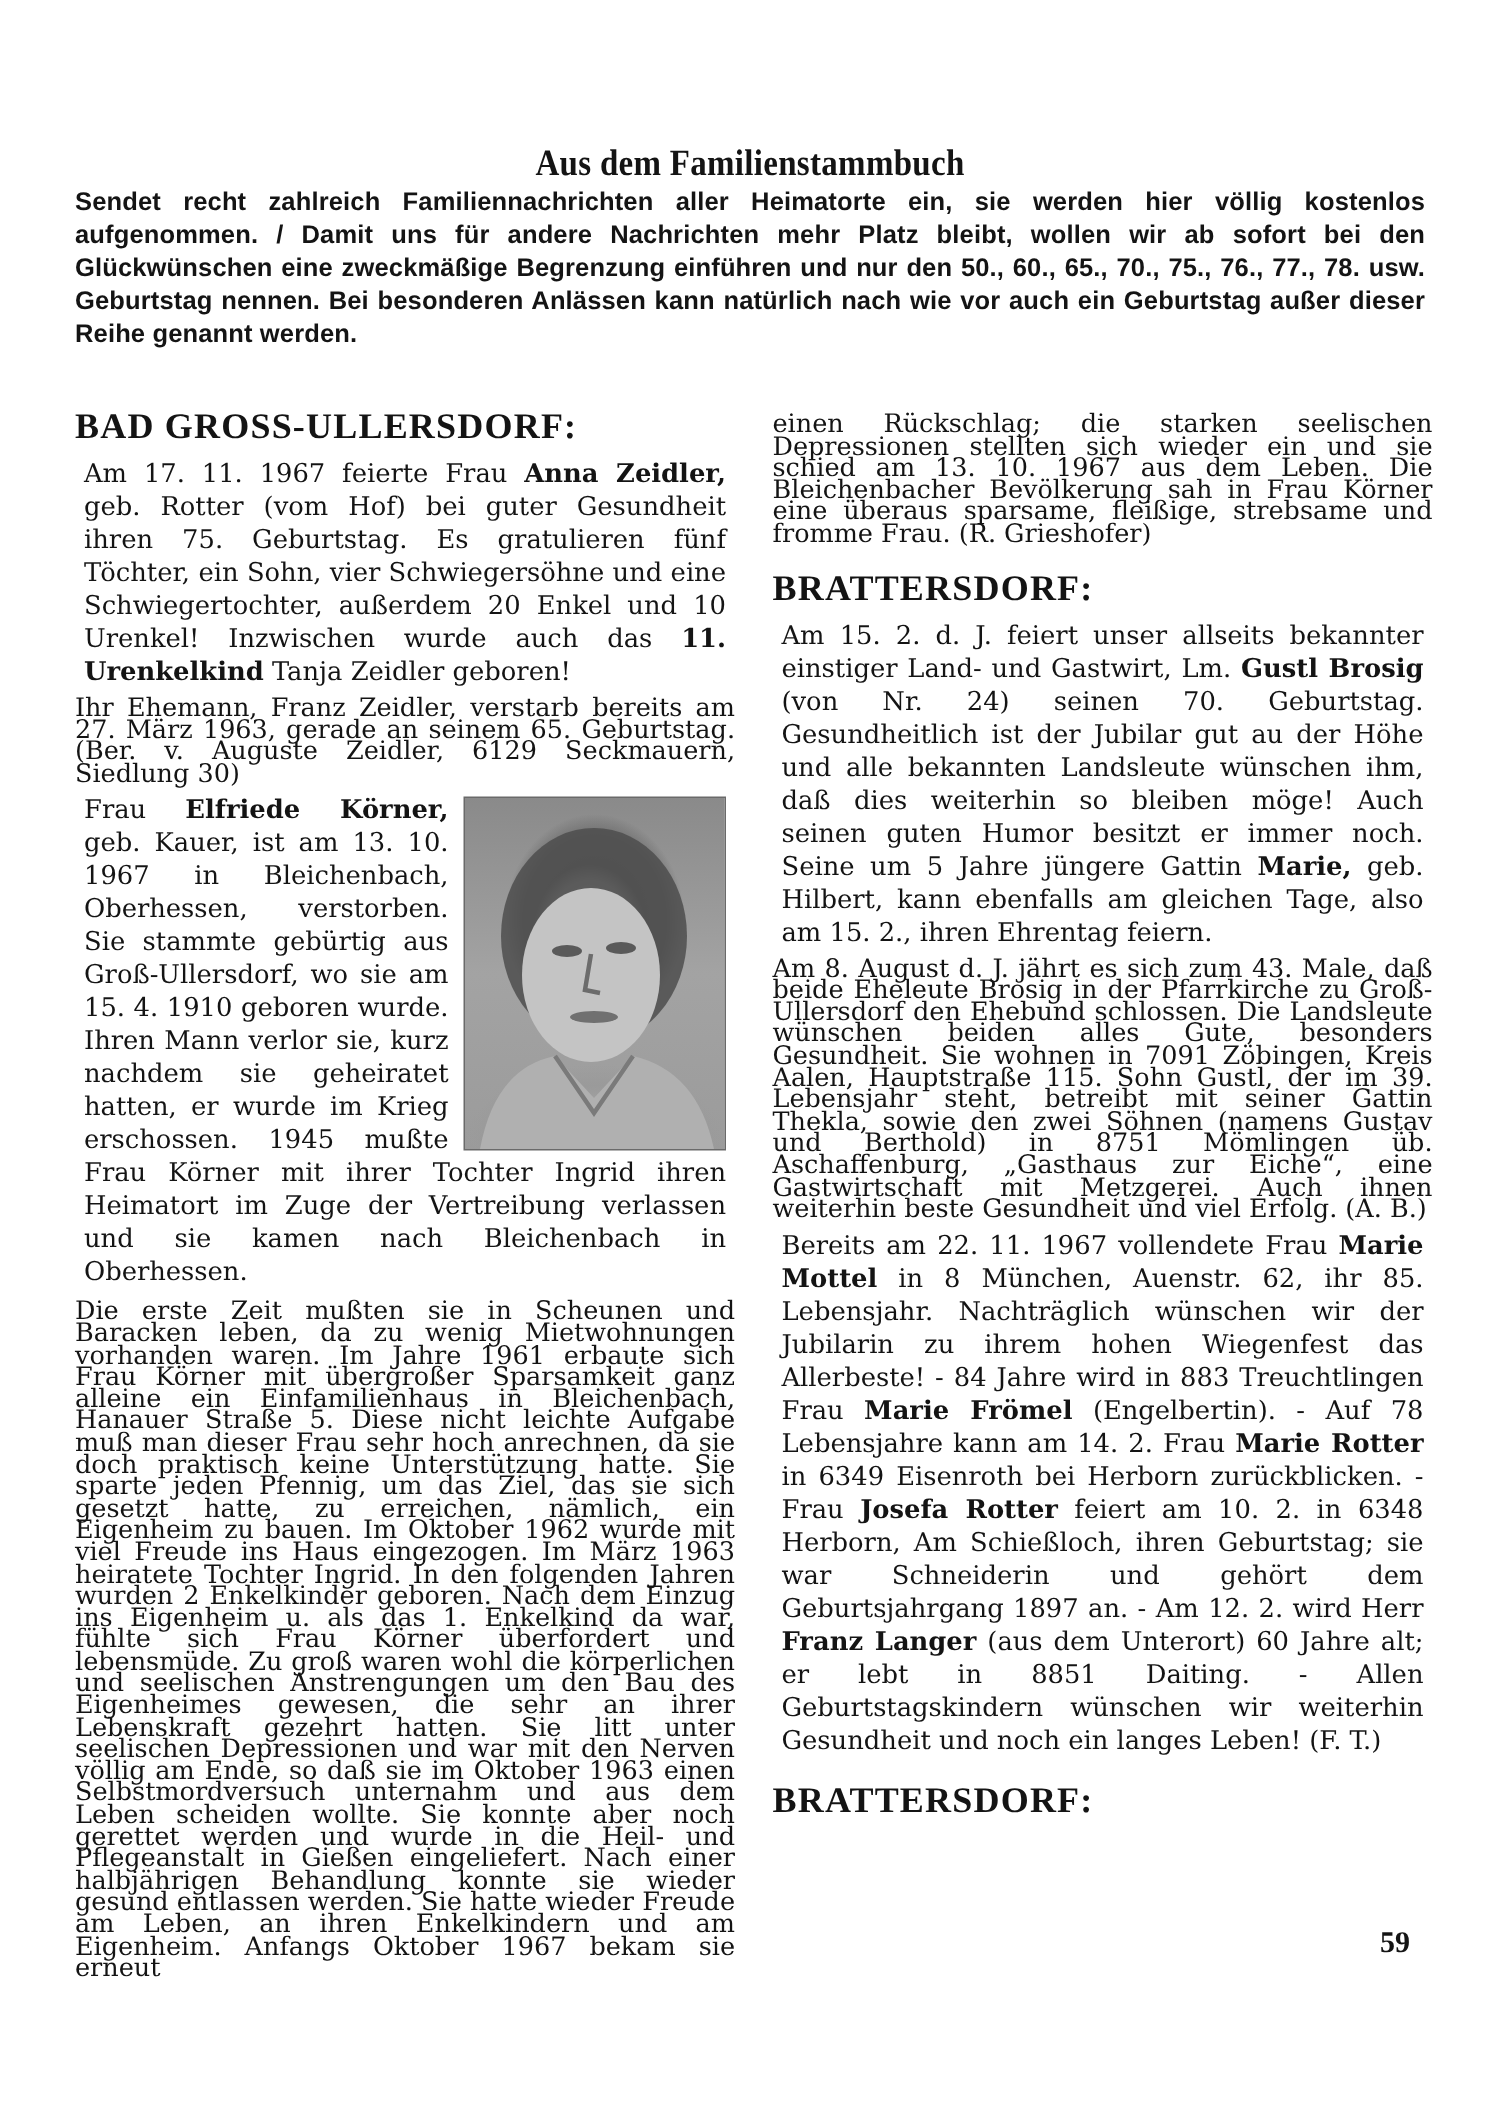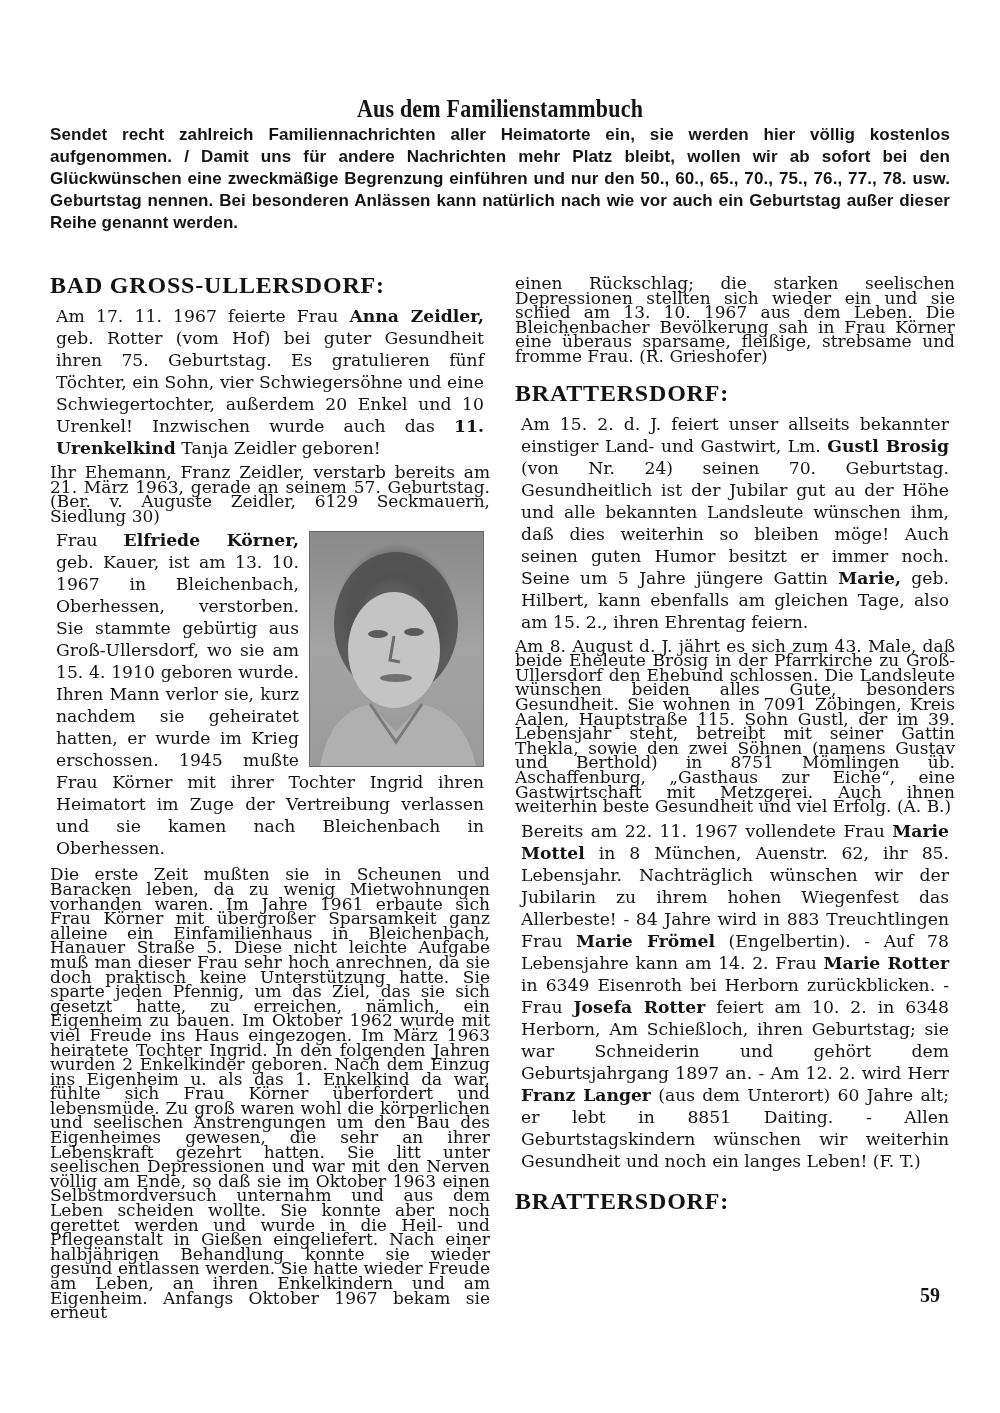--- a/index.html
+++ b/index.html
@@ -51,21 +51,21 @@
 
   <div class="title">Aus dem Familienstammbuch</div>
 
   <div class="intro">
     <span>Sendet recht zahlreich Familiennachrichten aller Heimatorte ein, sie werden hier völlig kostenlos aufgenommen. / Damit uns für andere Nachrichten mehr Platz bleibt, wollen wir ab sofort bei den Glückwünschen eine zweckmäßige Begrenzung einführen und nur den 50., 60., 65., 70., 75., 76., 77., 78. usw. Geburtstag nennen. Bei besonderen Anlässen kann natürlich nach wie vor auch ein Geburtstag außer dieser Reihe genannt werden.</span>
   </div>
 
   <div class="col col-left">
     <div class="heading">BAD GROSS-ULLERSDORF:</div>
     <p class="big"><span>Am 17. 11. 1967 feierte Frau </span><b>Anna Zeidler,</b><span> geb. Rotter (vom Hof) bei guter Gesundheit ihren 75. Geburtstag. Es gratulieren fünf Töchter, ein Sohn, vier Schwiegersöhne und eine Schwiegertochter, außerdem 20 Enkel und 10 Urenkel! Inzwischen wurde auch das </span><b>11. Urenkelkind</b><span> Tanja Zeidler geboren!</span></p>
-    <p class="small mono-serif">Ihr Ehemann, Franz Zeidler, verstarb bereits am 21. März 1963, gerade an seinem 57. Geburtstag. (Ber. v. Auguste Zeidler, 6129 Seckmauern, Siedlung 30)</p>
+    <p class="small mono-serif">Ihr Ehemann, Franz Zeidler, verstarb bereits am 27. März 1963, gerade an seinem 65. Geburtstag. (Ber. v. Auguste Zeidler, 6129 Seckmauern, Siedlung 30)</p>
 
     <p class="big" style="margin-top:6px"><span class="photo" title="Portrait photo of Elfriede Körner">
           <svg width="173" height="234" viewBox="0 0 173 234">
         <ellipse cx="86" cy="92" rx="62" ry="72" fill="#4d4d4d" opacity="0.85"></ellipse>
         <ellipse cx="84" cy="118" rx="46" ry="58" fill="#c4c4c4"></ellipse>
         <ellipse cx="68" cy="102" rx="10" ry="4" fill="#5a5a5a"></ellipse>
         <ellipse cx="104" cy="100" rx="10" ry="4" fill="#5a5a5a"></ellipse>
         <path d="M84 104 L80 128 L90 130" stroke="#6c6c6c" stroke-width="3" fill="none"></path>
         <ellipse cx="86" cy="146" rx="16" ry="4" fill="#707070"></ellipse>
         <path d="M10 234 Q20 180 60 172 L86 200 L112 172 Q155 182 166 234 Z" fill="#b0b0b0"></path>

